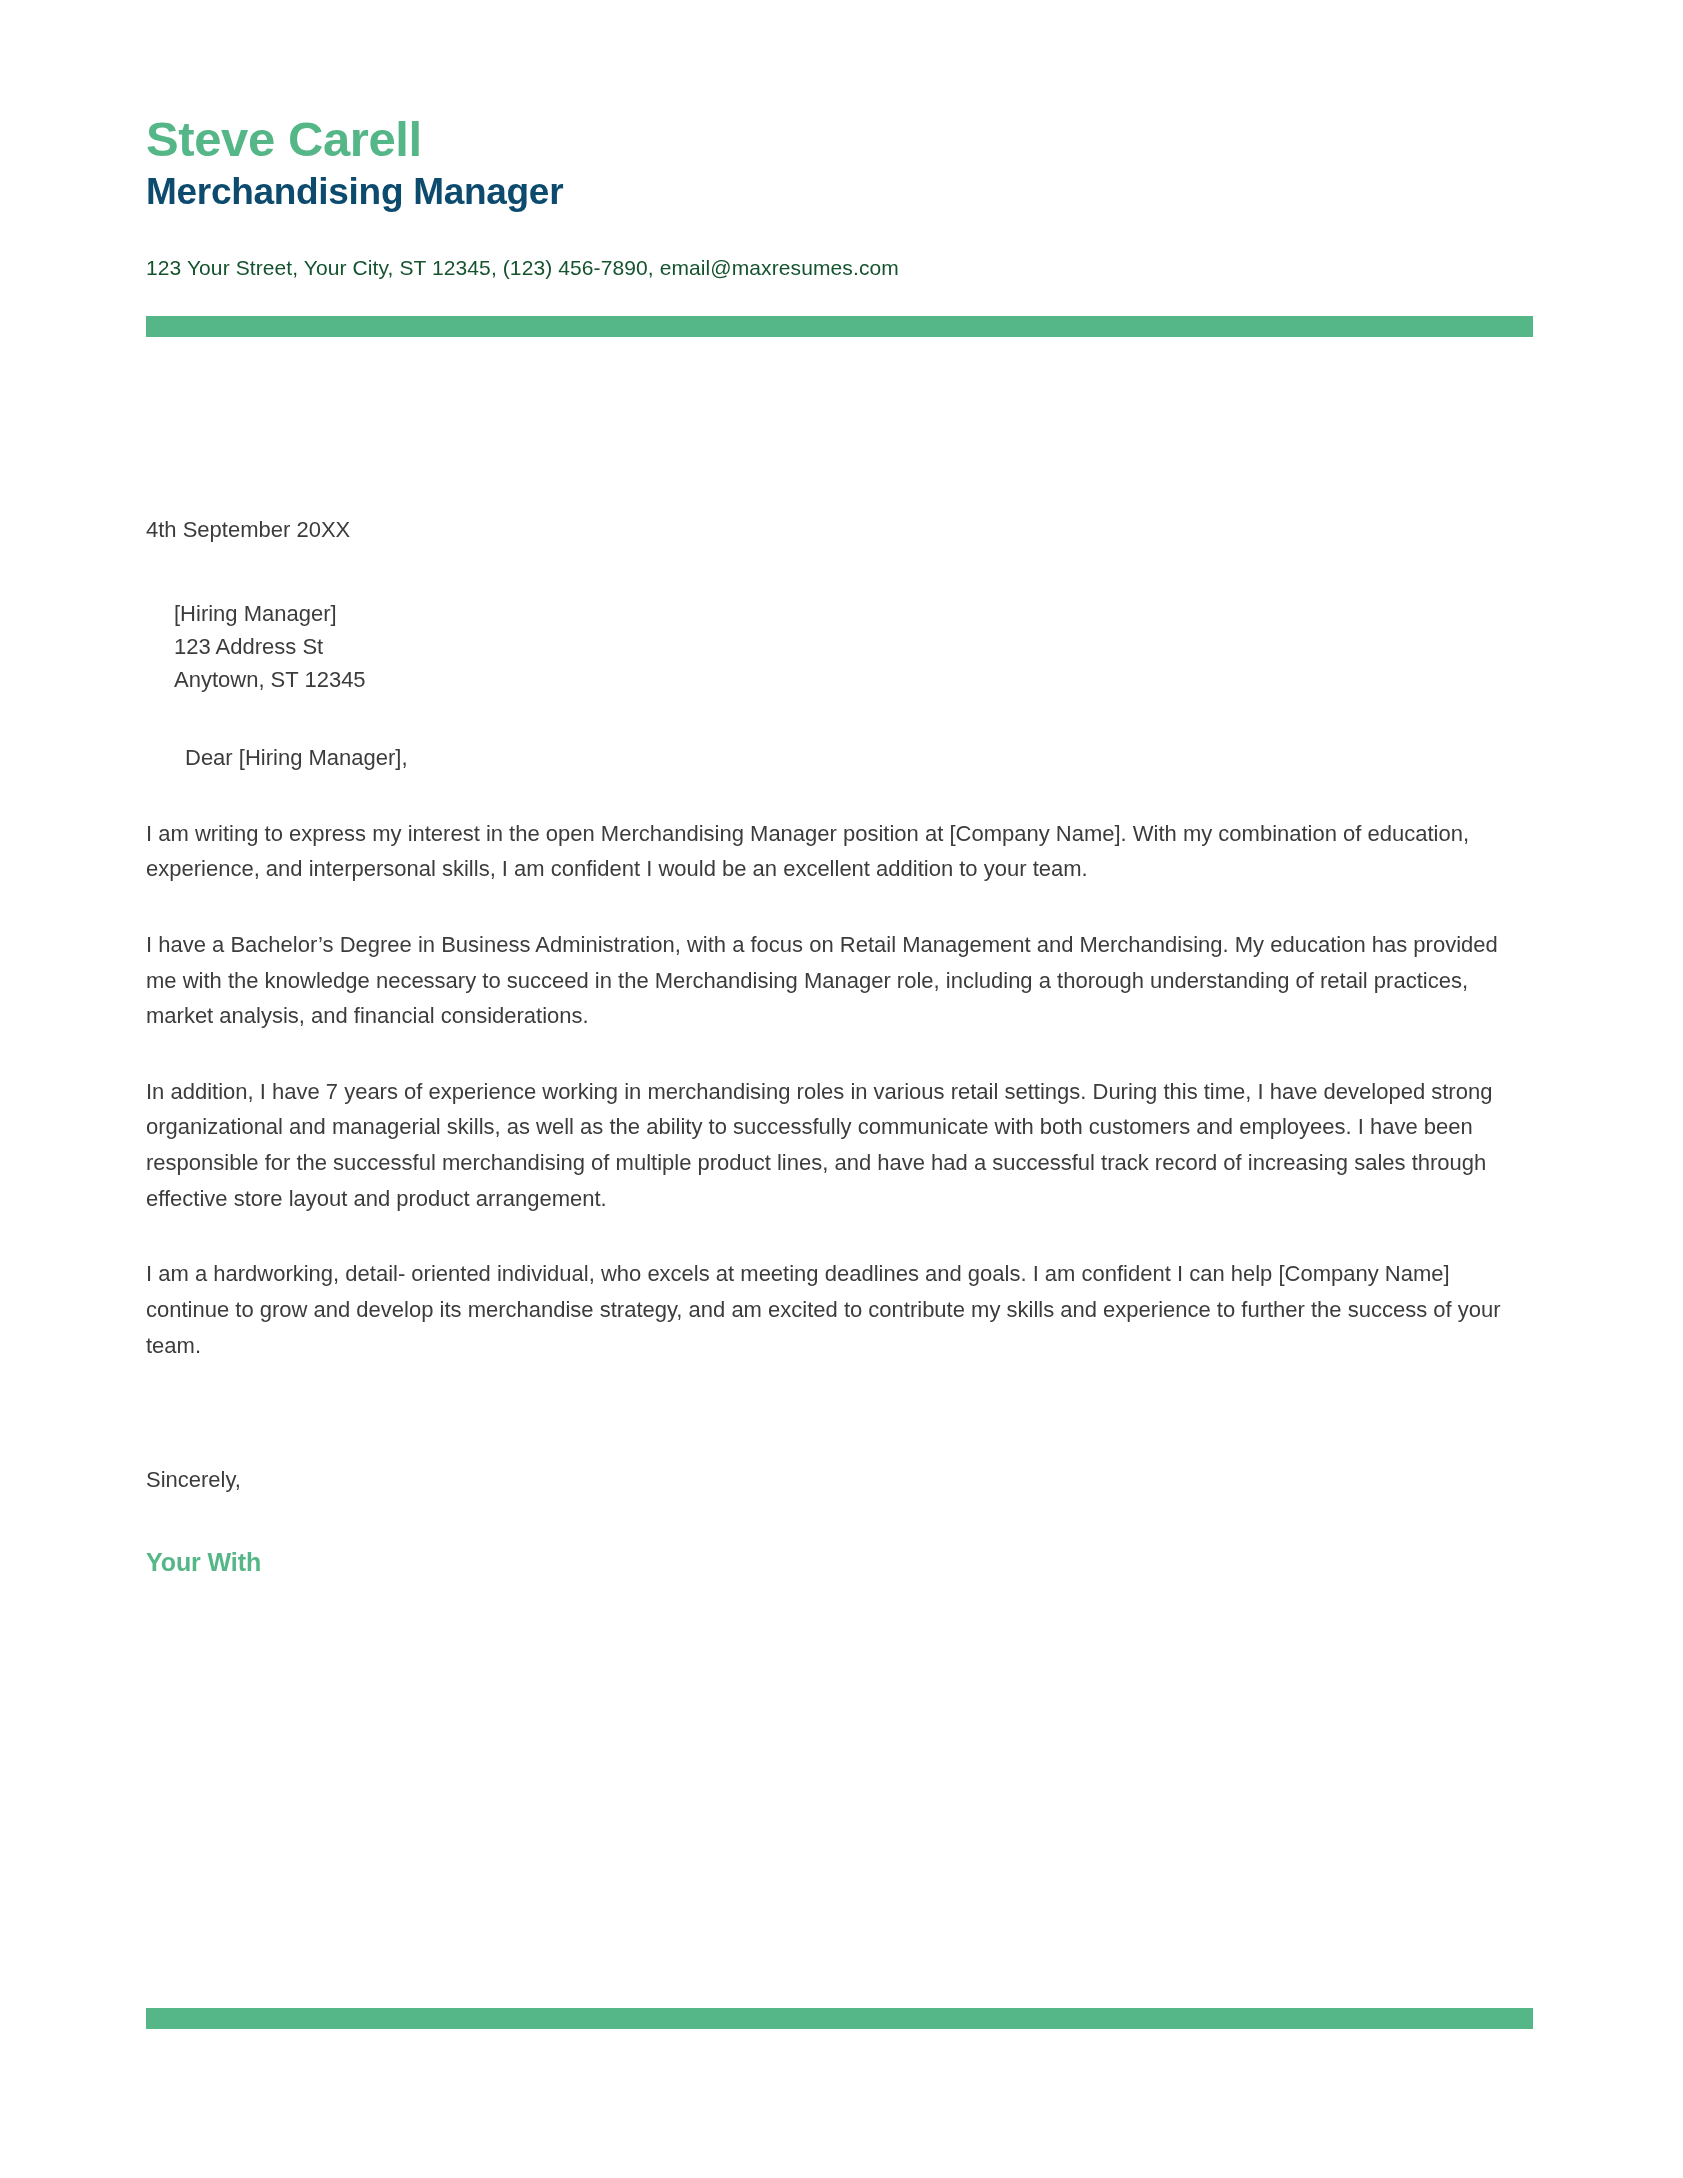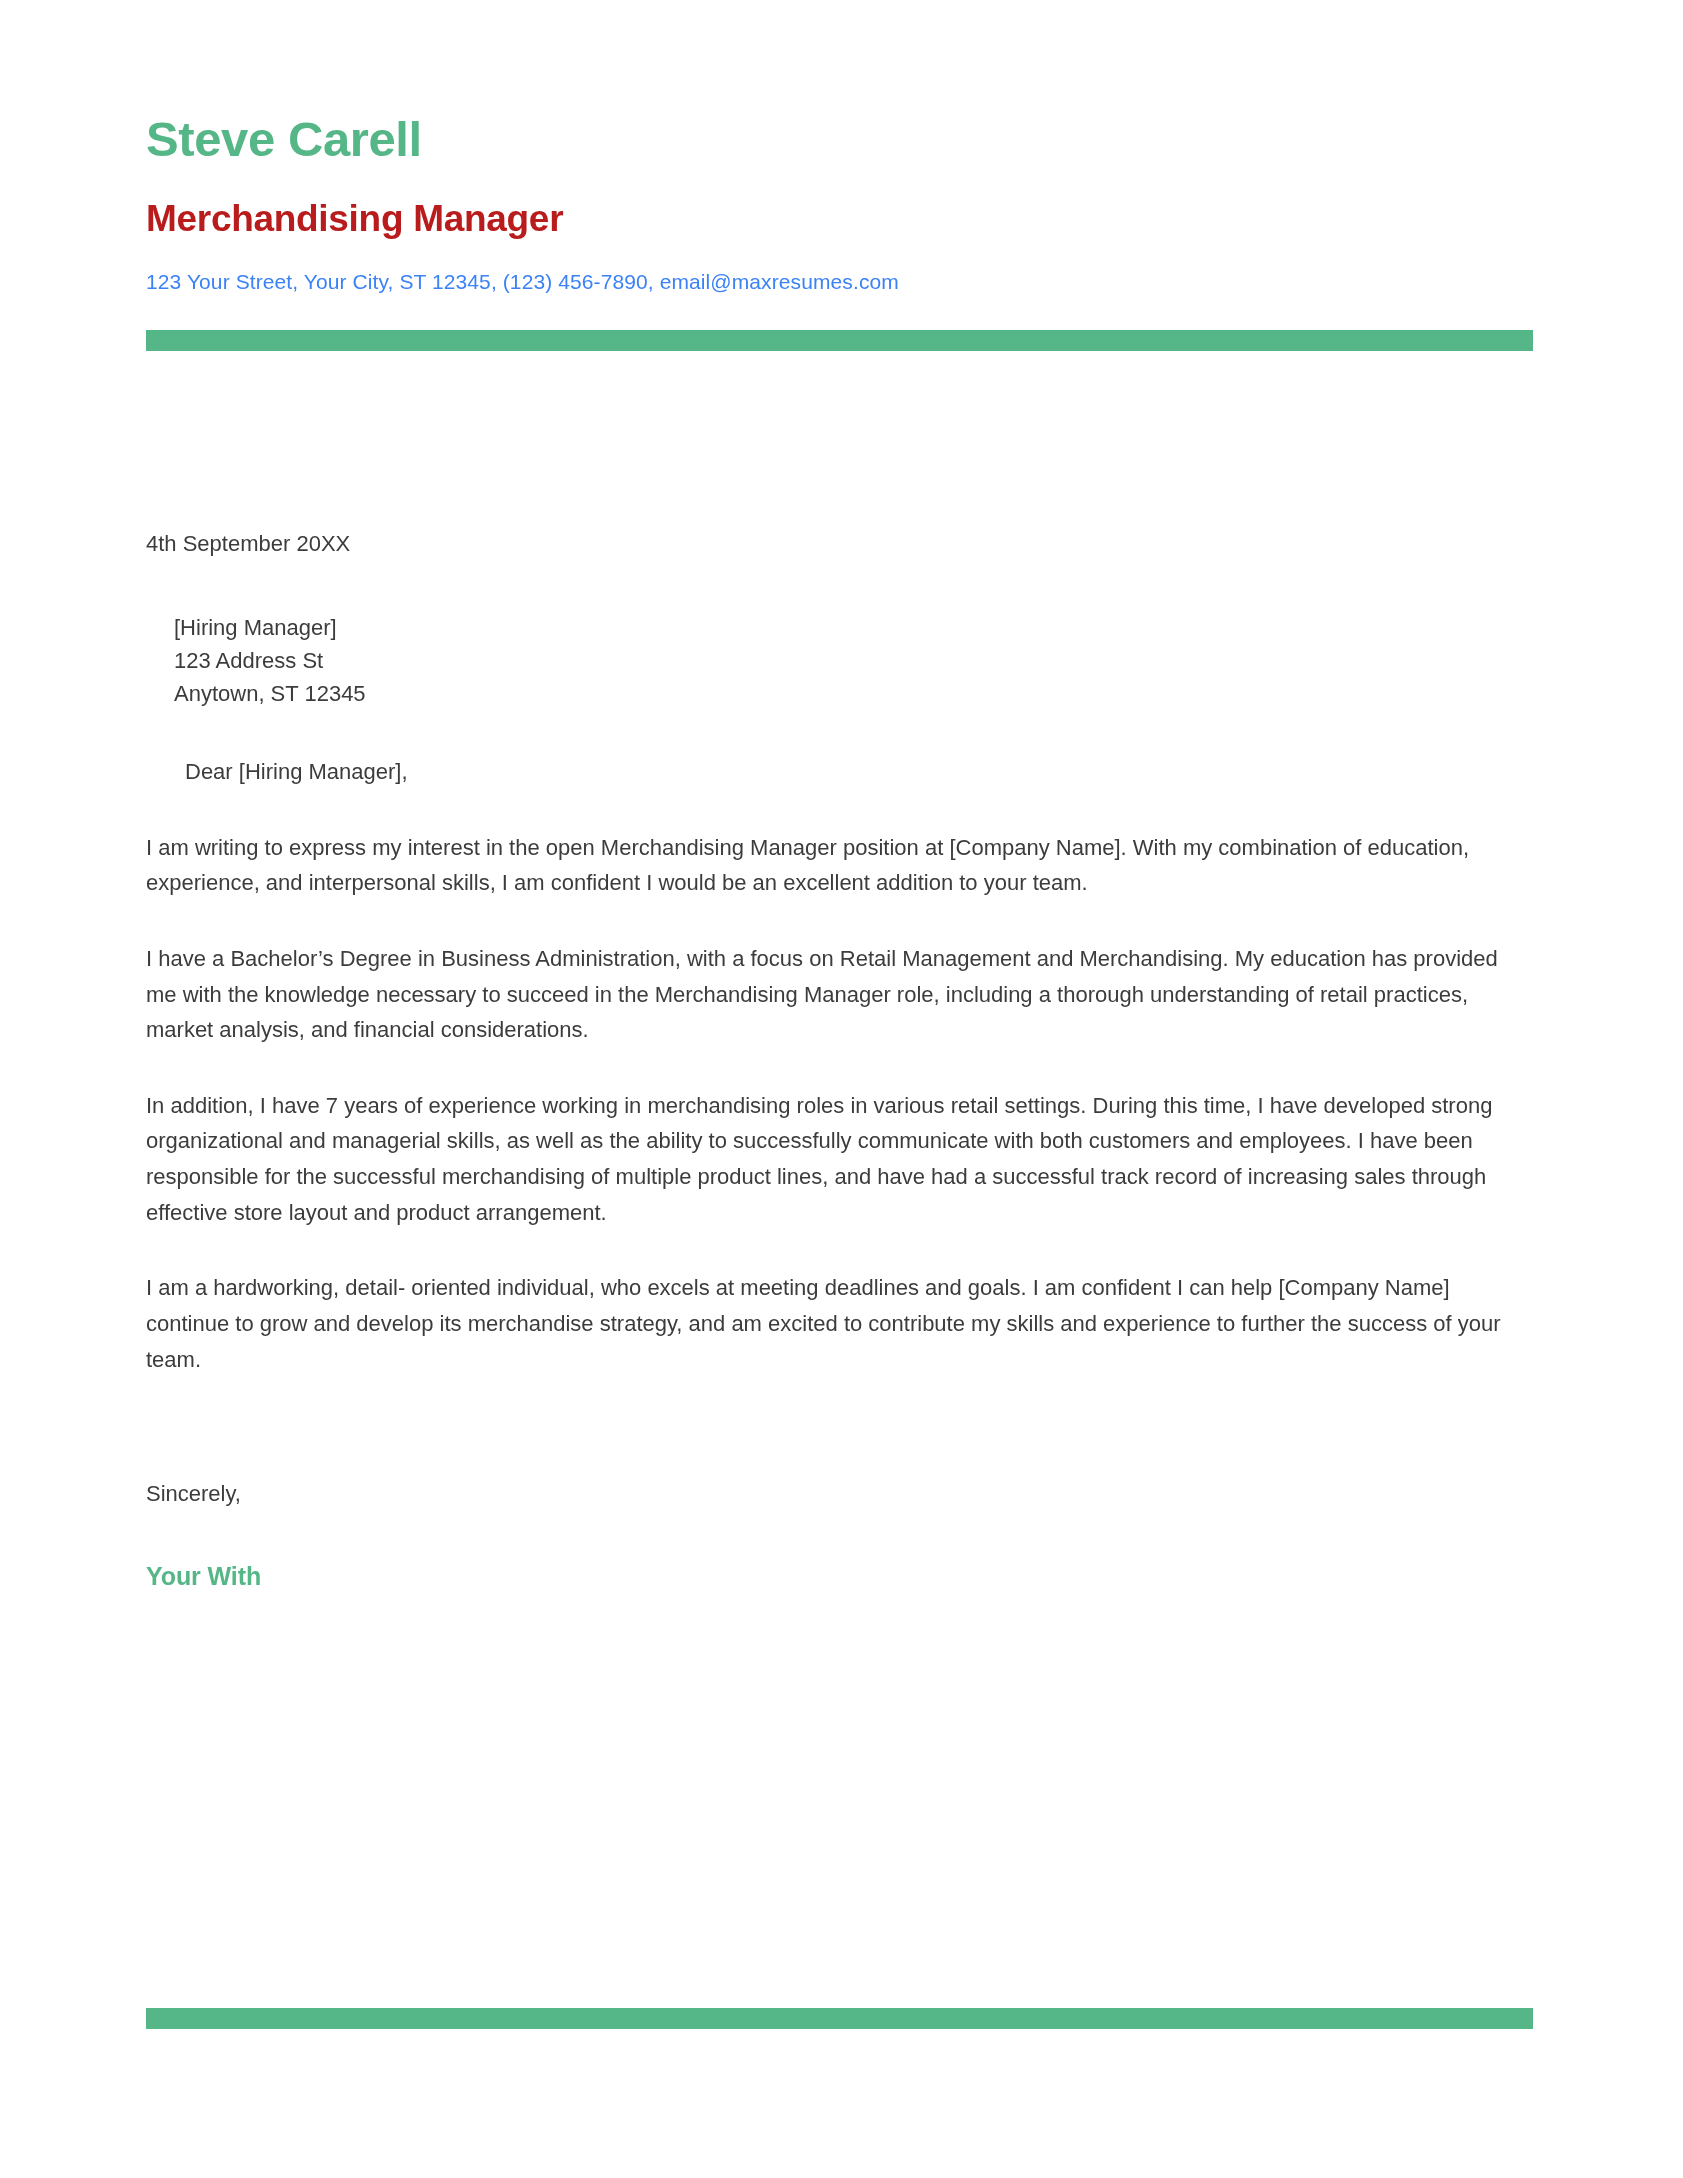--- a/index.html
+++ b/index.html
@@ -41,33 +41,32 @@
     font-size: 49px;
     font-weight: bold;
     color: #55b687;
     letter-spacing: -0.4px;
     line-height: 1.18;
   }
 
   .job-title {
     font-size: 37px;
     font-weight: bold;
-    color: #b91c1c;
+    color: #0c4a6e;
     letter-spacing: -0.3px;
     line-height: 1.25;
-    margin-top: 27px;
   }
 
   .contact-line {
     font-size: 21px;
     font-weight: normal;
-    color: #3b82f6;
+    color: #14532d;
     letter-spacing: 0.1px;
     line-height: 1.4;
-    margin-top: 25px;
+    margin-top: 38px;
   }
 
   
   .rule {
     height: 21px;
     background: #55b687;
     width: 1387px;
   }
 
   .rule-top { margin-top: 34px; }

